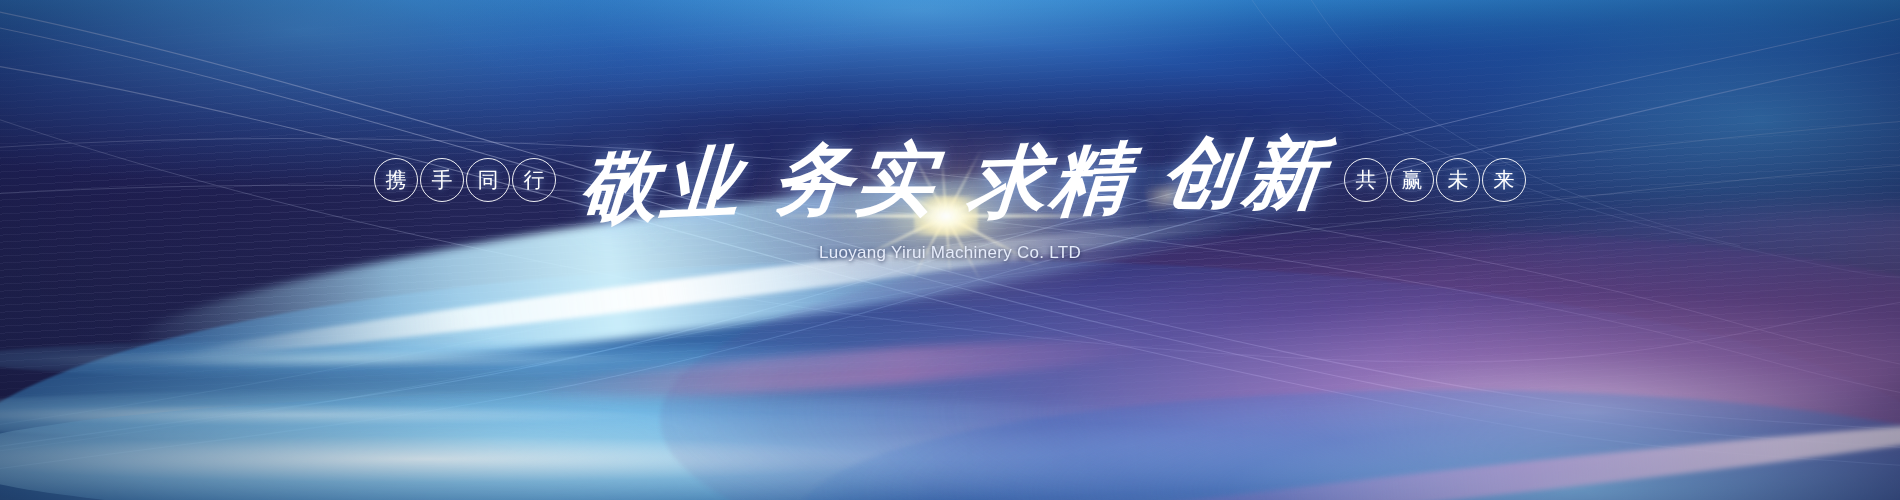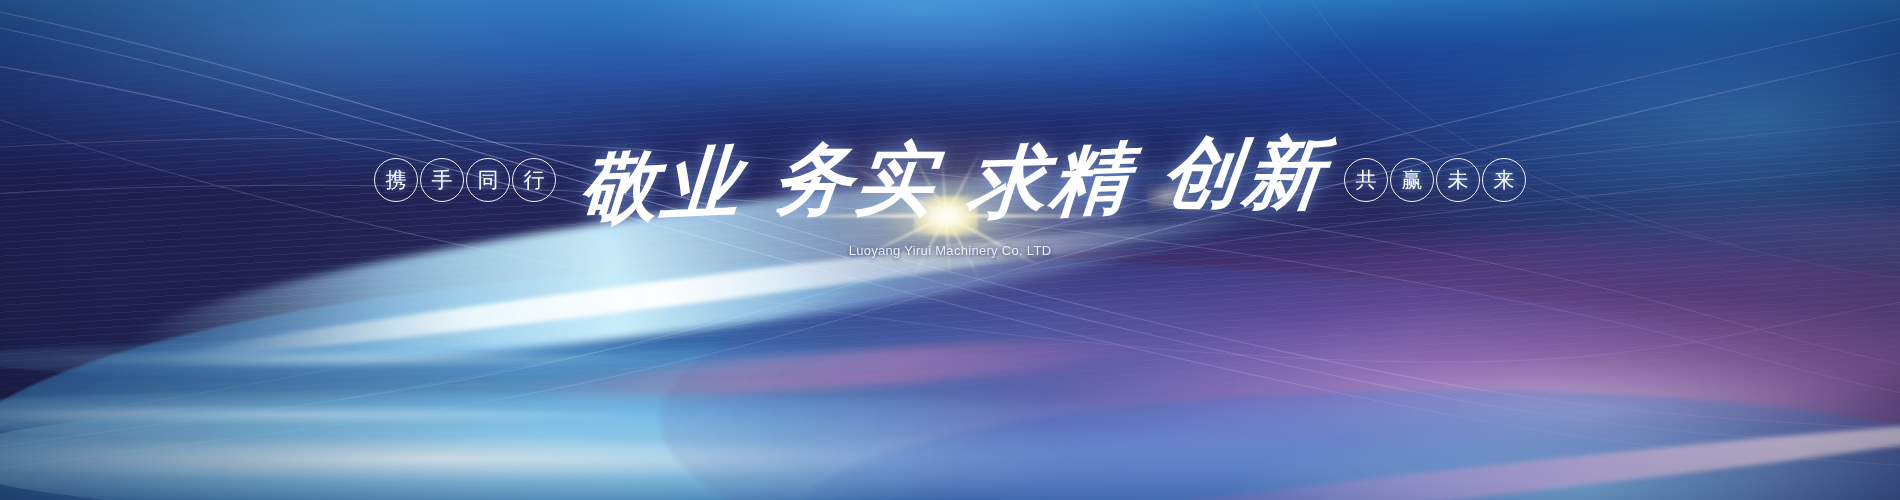--- a/index.html
+++ b/index.html
@@ -248,21 +248,21 @@
     width:108px;height:0;border-top:2px dashed rgba(215,225,250,.62);
     flex:0 0 auto;
   }
   .cn-name{
     color:#e9eefc;font-size:21px;letter-spacing:1.5px;
     font-family:"DejaVu Sans","Liberation Sans",sans-serif;
     text-shadow:0 1px 4px rgba(10,20,60,.8);
     white-space:nowrap;
   }
   .en-name{
-    color:#e6ecfb;font-size:13px;letter-spacing:.3px;
+    color:#e6ecfb;font-size:17px;letter-spacing:.3px;
     font-family:"Liberation Sans","DejaVu Sans",sans-serif;
     text-shadow:0 1px 4px rgba(10,20,60,.8);
     white-space:nowrap;margin-top:3px;
   }
 </style>
 </head>
 <body>
 
 <div id="banner">
 

